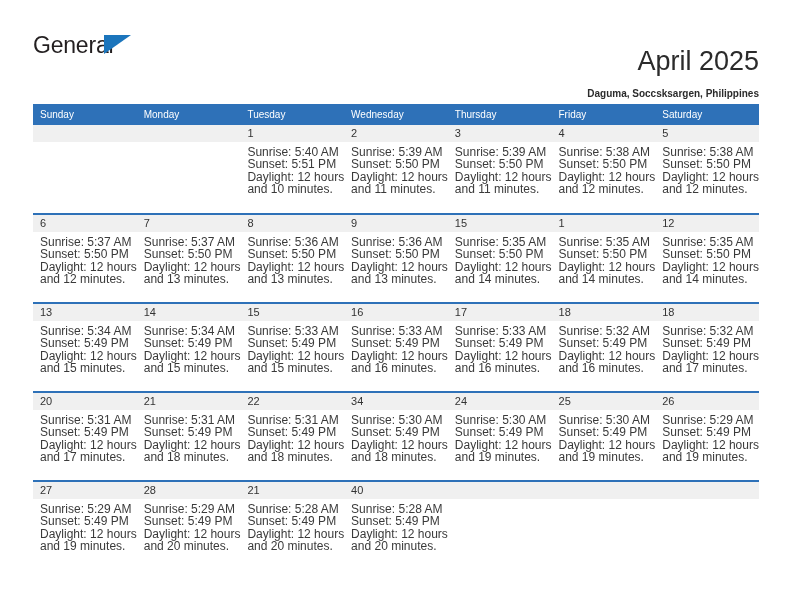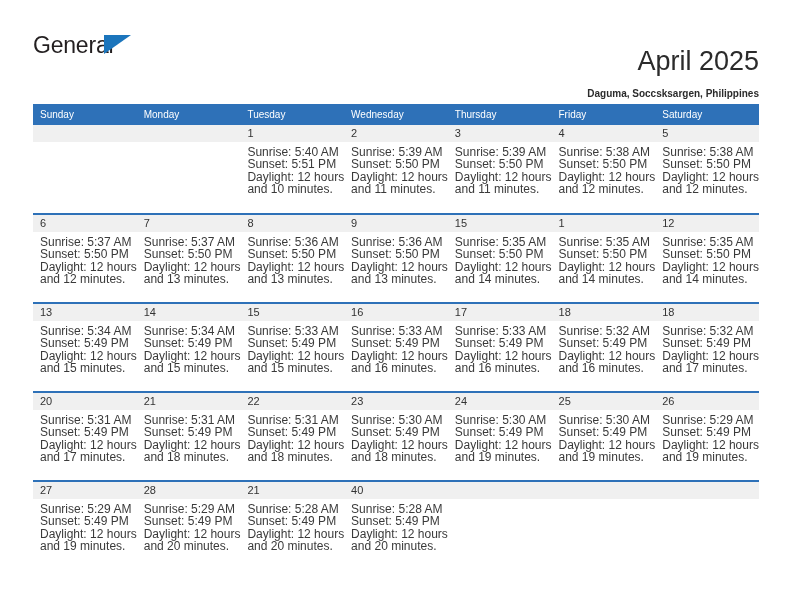--- a/index.html
+++ b/index.html
@@ -364,21 +364,21 @@
             <td>
               <span class="daynum">22</span>
               <span class="cell-body">
                 <span>Sunrise: 5:31 AM</span>
                 <span>Sunset: 5:49 PM</span>
                 <span>Daylight: 12 hours</span>
                 <span>and 18 minutes.</span>
               </span>
             </td>
             <td>
-              <span class="daynum">23</span>
+              <span class="daynum">34</span>
               <span class="cell-body">
                 <span>Sunrise: 5:30 AM</span>
                 <span>Sunset: 5:49 PM</span>
                 <span>Daylight: 12 hours</span>
                 <span>and 18 minutes.</span>
               </span>
             </td>
             <td>
               <span class="daynum">24</span>
               <span class="cell-body">

